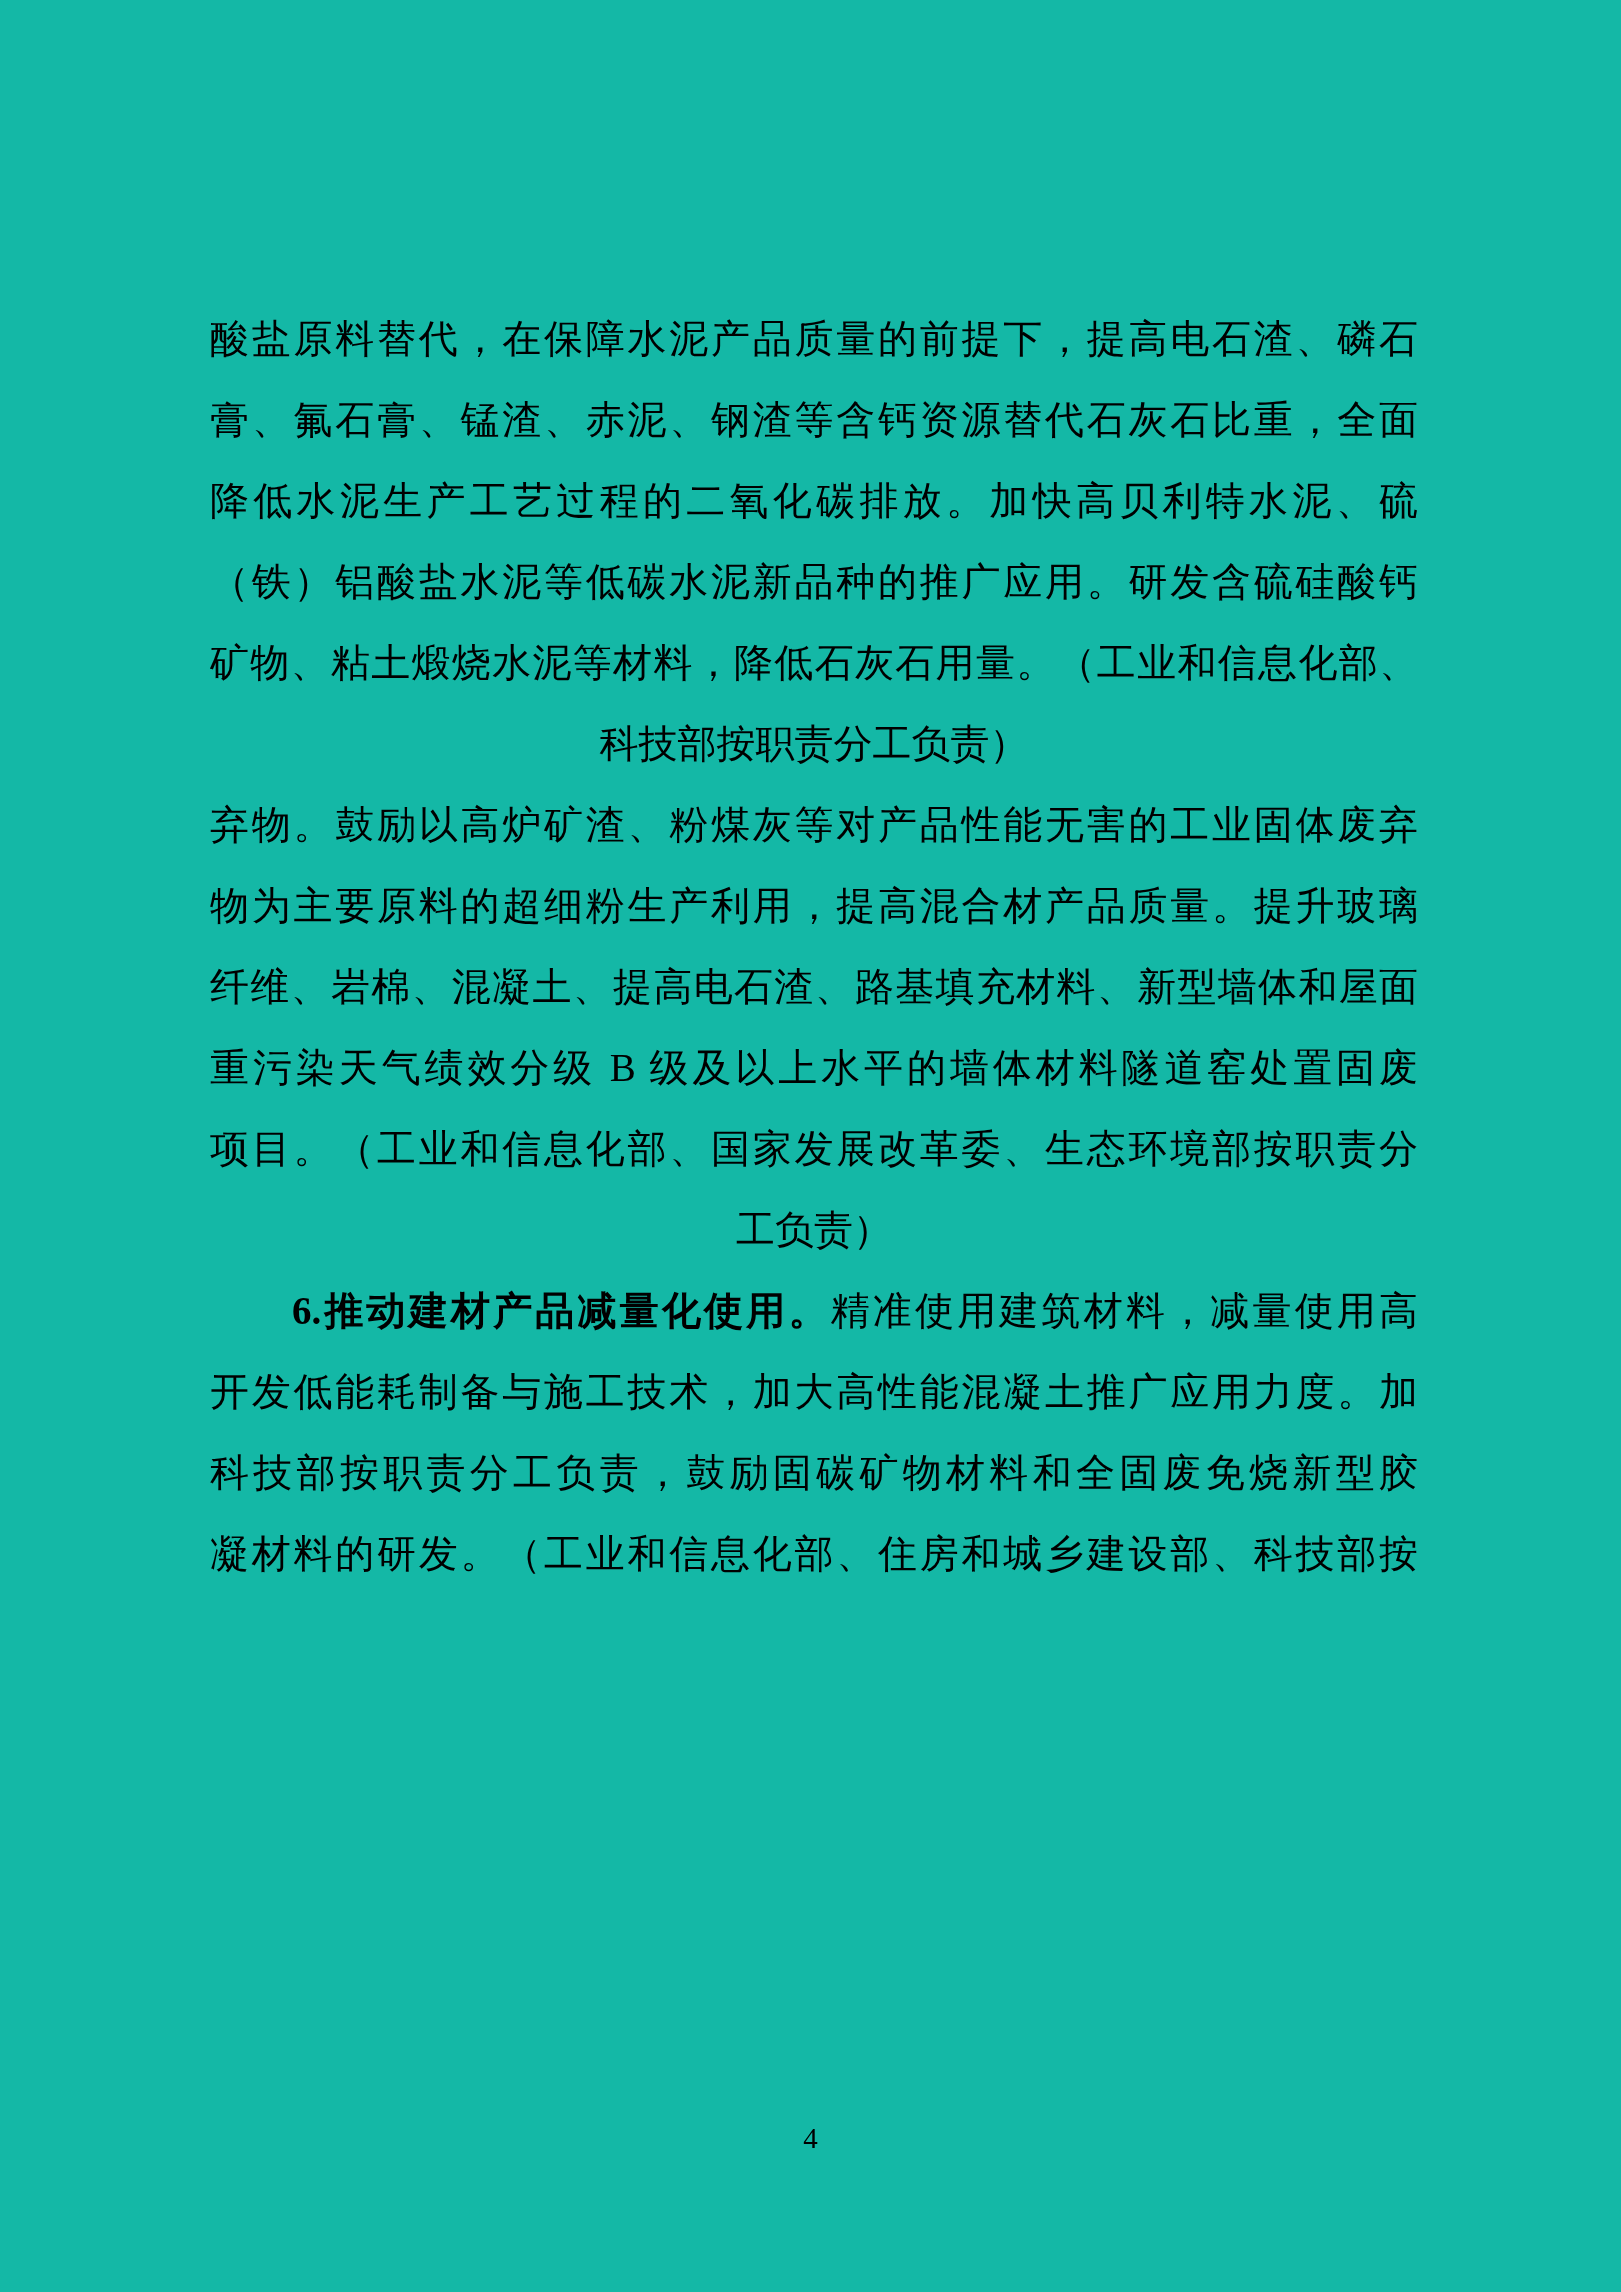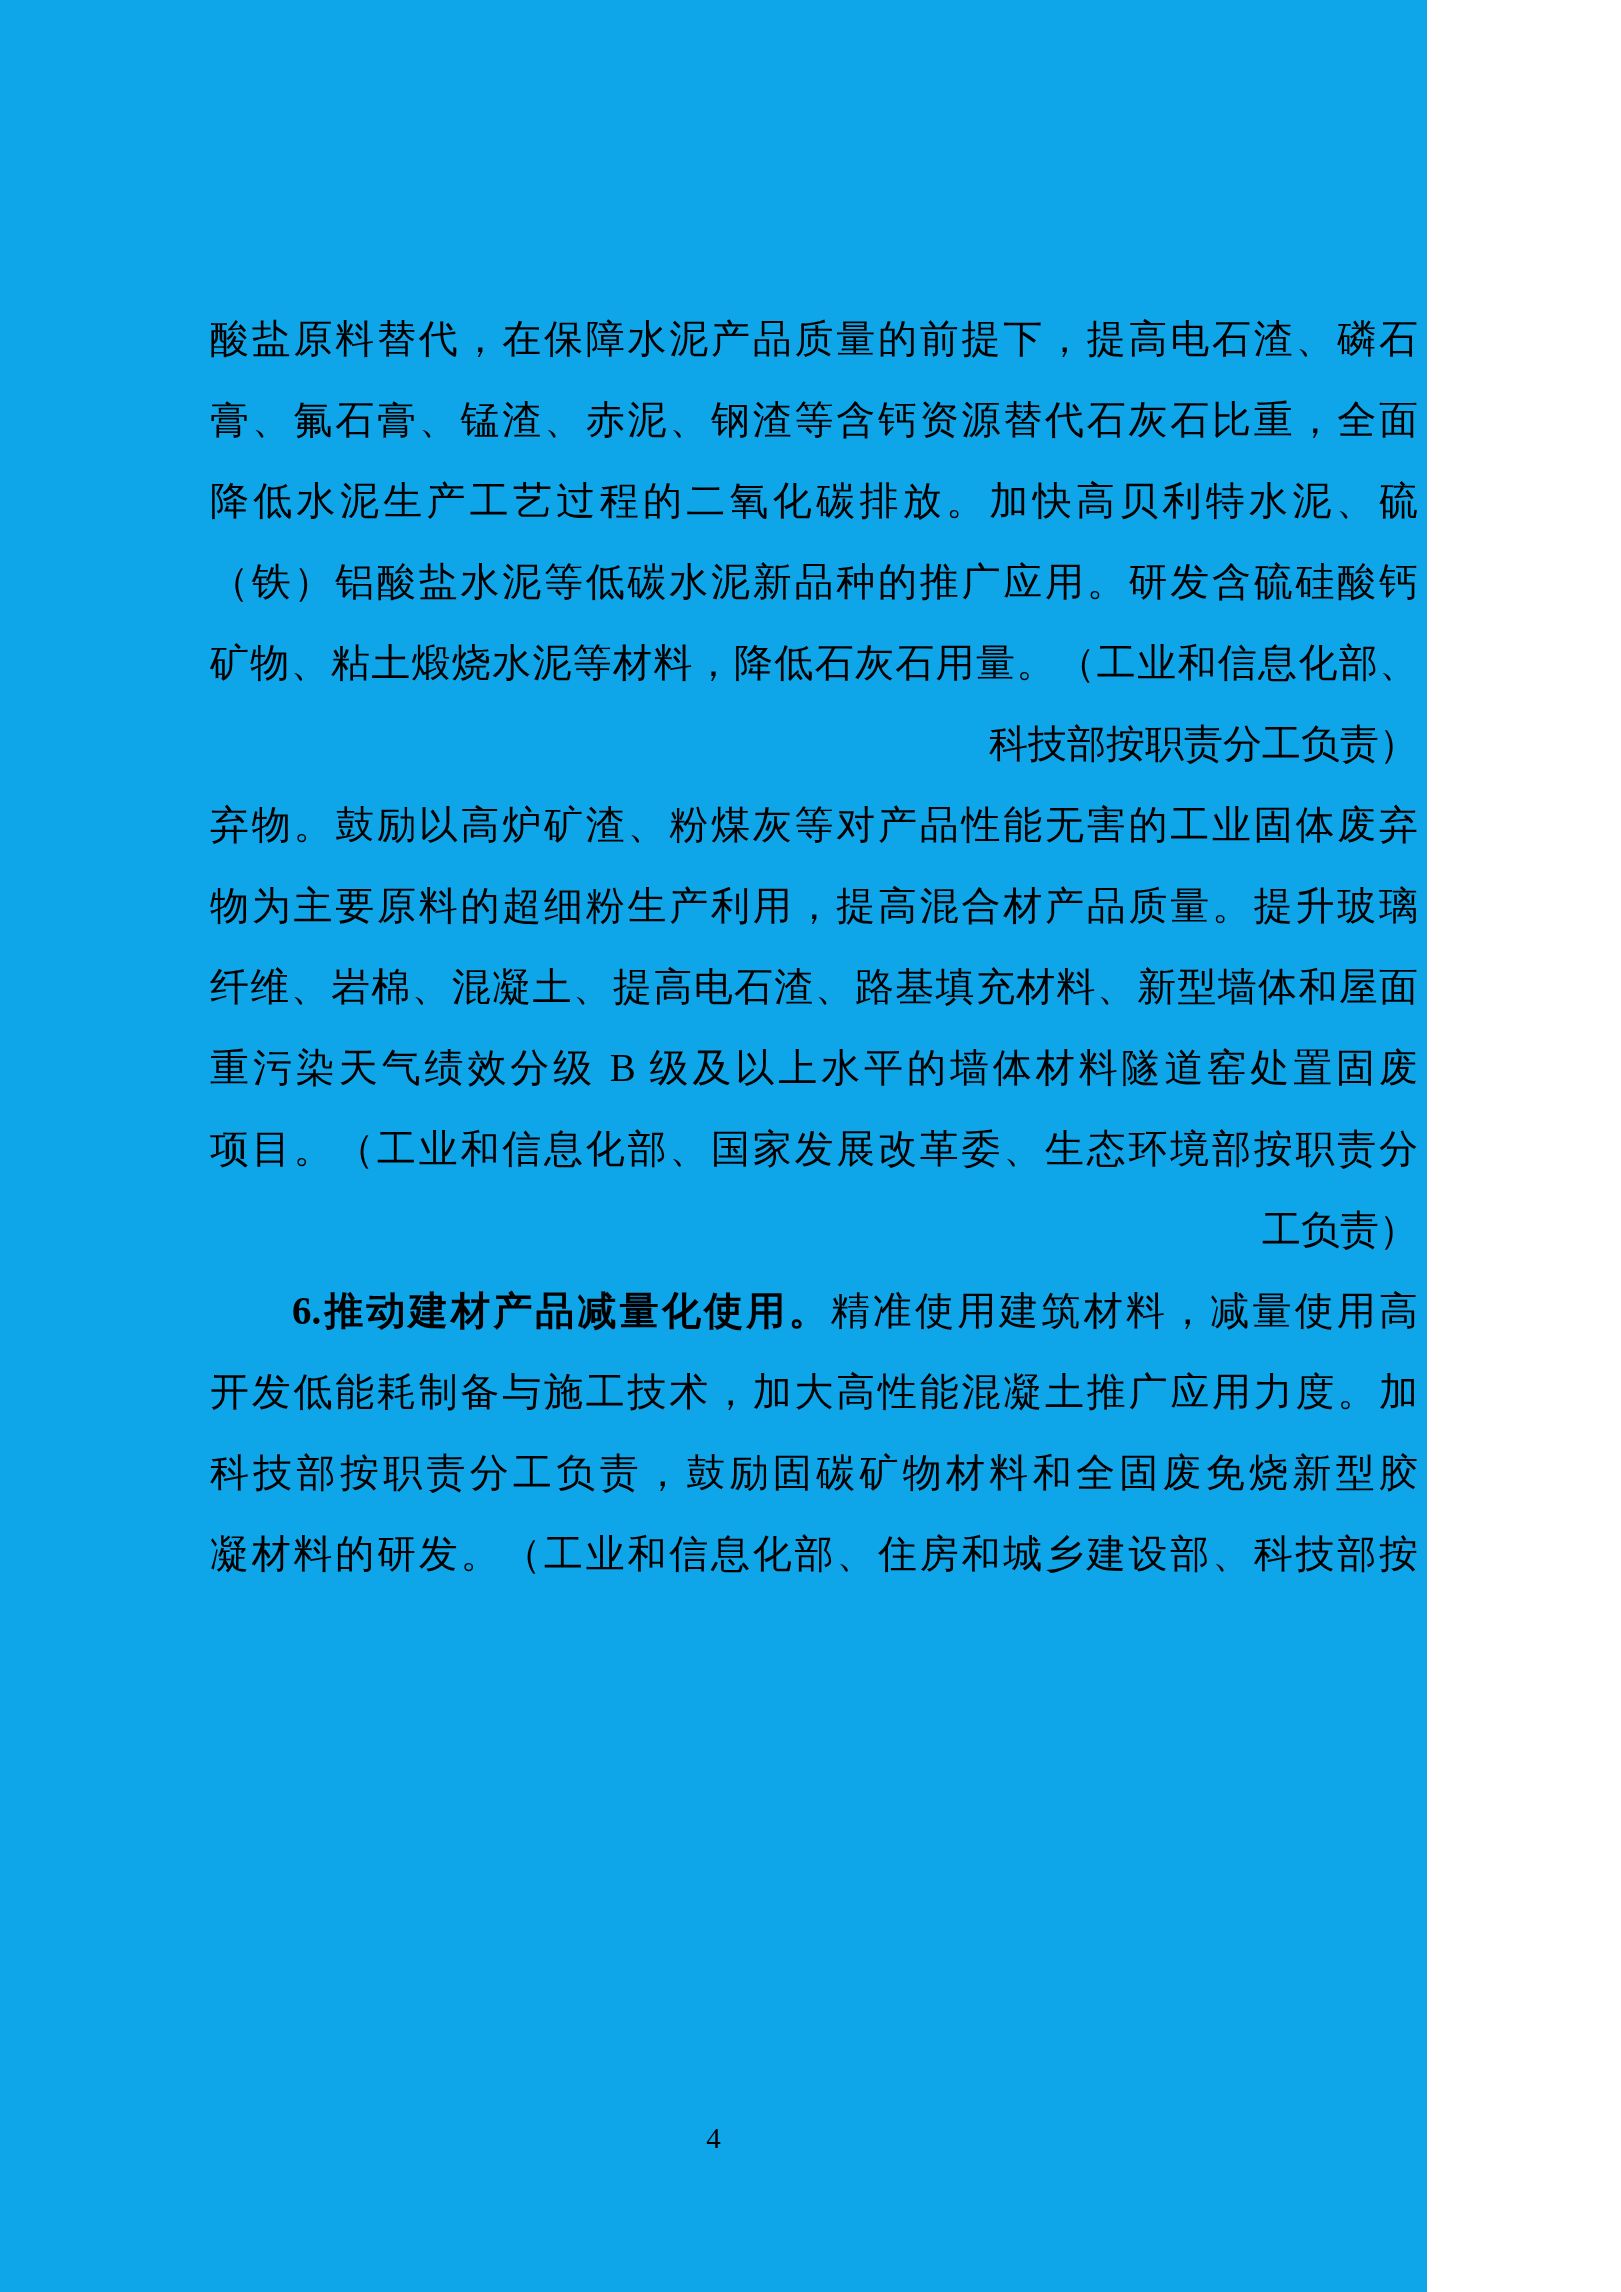--- a/index.html
+++ b/index.html
@@ -2,39 +2,39 @@
 <html><head>
 <meta charset="utf-8">
 <style>
   html, body {
     margin: 0;
     padding: 0;
     background: #ffffff;
   }
   .page {
     position: relative;
-    width: 1427px;
+    width: 1621px;
     height: 2293px;
-    background: #0ea5e9;
+    background: #14b8a6;
     color: #000000;
     font-family: "Liberation Serif", "DejaVu Serif", serif;
     overflow: hidden;
   }
   .doc-body {
     position: absolute;
     left: 210px;
     top: 298px;
     width: 1208px;
   }
   .line {
     height: 81px;
     line-height: 81px;
     font-size: 39px;
     letter-spacing: 0;
-    text-align: right;
+    text-align: center;
     white-space: nowrap;
   }
   .line.justify {
     white-space: normal;
     text-align: justify;
     text-align-last: justify;
     text-justify: inter-character;
   }
   .line.indent {
     padding-left: 82px;

